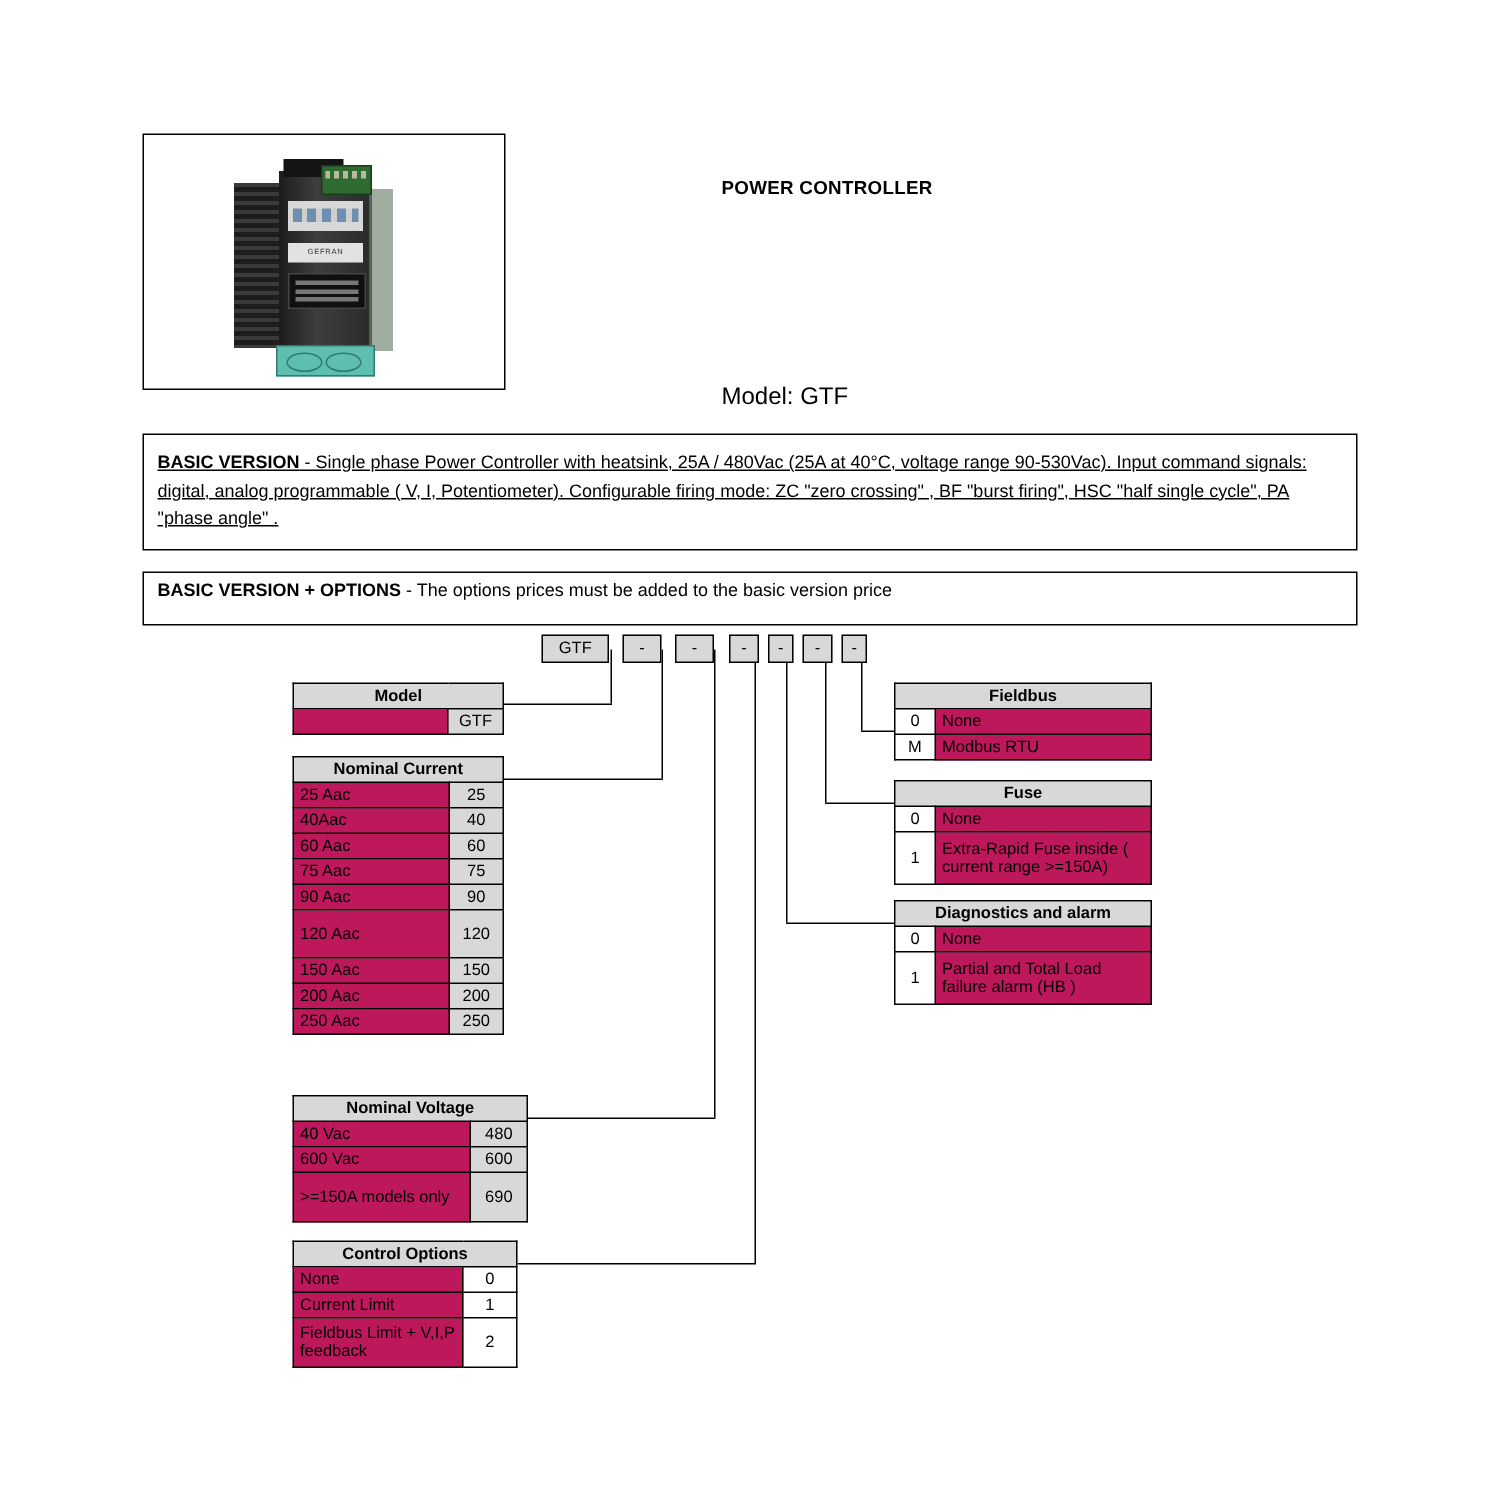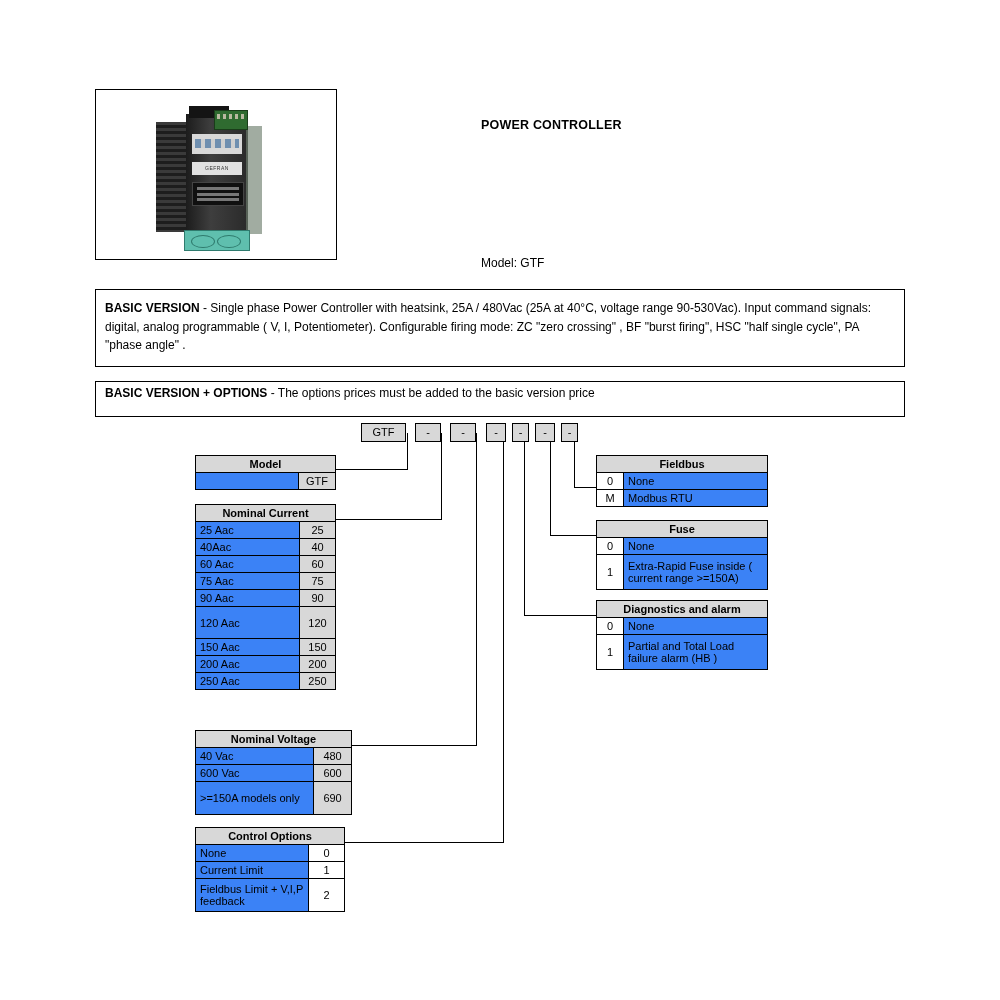--- a/index.html
+++ b/index.html
@@ -65,44 +65,44 @@
   .dev-bottom-green:after{
     content:"";position:absolute;left:6px;top:4px;width:22px;height:11px;
     border:1px solid #2f7b6e;border-radius:50%;
     box-shadow:26px 0 0 -1px #5fbfae, 26px 0 0 0 #2f7b6e;
   }
   .dev-side{
     position:absolute;left:90px;top:22px;width:16px;height:108px;background:#6f7f6f;opacity:.65;
   }
 
   .title-main{position:absolute;left:481px;top:118px;font-weight:bold;font-size:12.5px;letter-spacing:.2px;}
-  .model-line{position:absolute;left:481px;top:256px;font-size:12px;}
+  .model-line{position:absolute;left:481px;top:256px;font-size:16px;}
 
   
   .basic-box{
     position:absolute;left:95px;top:289px;width:810px;height:78px;
-    border:1px solid #000;box-sizing:border-box;padding:9px 9px 0 9px;line-height:1.55;
+    border:1px solid #000;box-sizing:border-box;padding:9px 9px 0 9px;line-height:1.55;text-decoration:underline;
   }
   .basic-box b{font-weight:bold;}
   .options-box{
     position:absolute;left:95px;top:381px;width:810px;height:36px;
     border:1px solid #000;box-sizing:border-box;padding:4px 0 0 9px;
   }
 
   
   .code-cell{
     position:absolute;background:#d8d8d8;border:1px solid #000;box-sizing:border-box;
     text-align:center;font-size:11px;line-height:17px;height:19px;
   }
 
   
   .tbl{position:absolute;border-collapse:collapse;background:#fff;}
   .tbl td,.tbl th{
     border:1px solid #000;font-size:11px;padding:2px 4px;vertical-align:middle;
-    background:#3b82f6;
+    background:#be185d;
   }
   .tbl th{
     background:#d8d8d8;text-align:center;font-weight:bold;font-size:11px;padding:2px 0;
   }
   .tbl td.code{text-align:center;background:#d8d8d8;}
   .tbl td.code-w{text-align:center;background:#fff;}
   .tbl td.lbl{text-align:left;}
 
   
   .ln{position:absolute;background:#000;}

